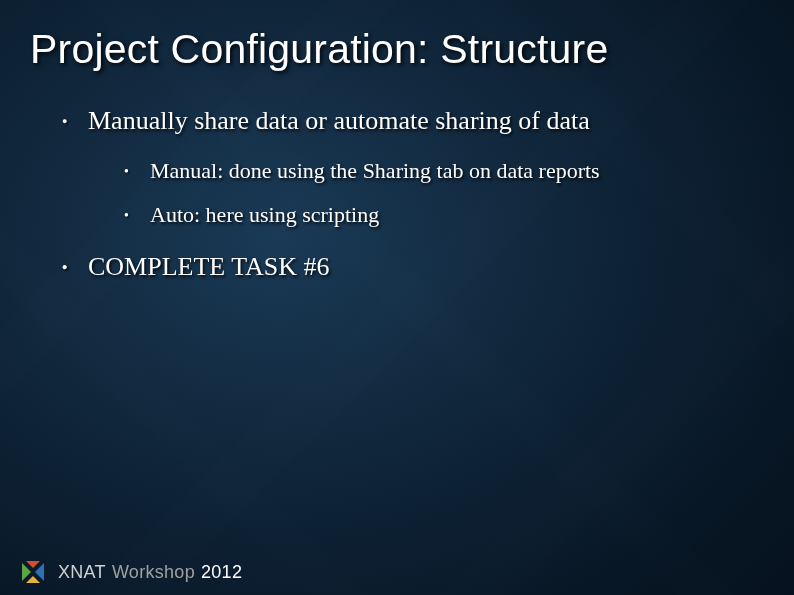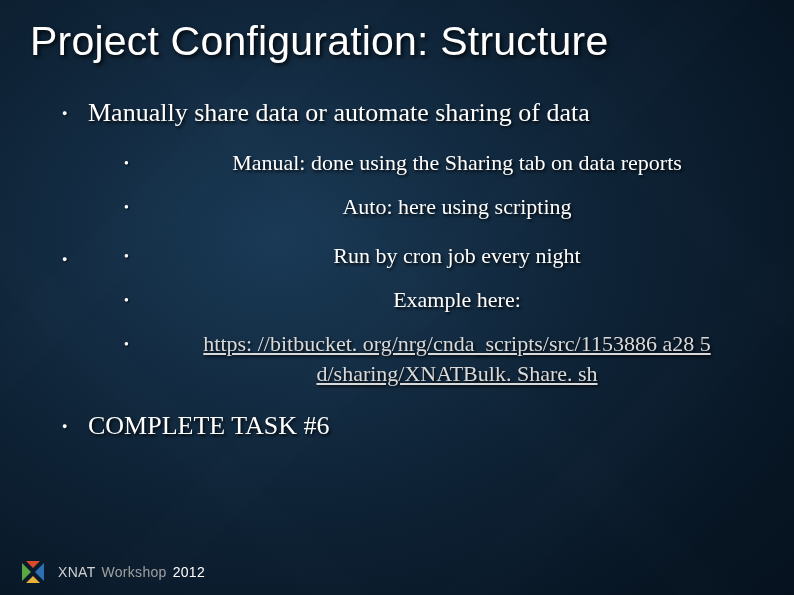--- a/index.html
+++ b/index.html
@@ -13,21 +13,21 @@
   .bg-pattern {
     position: absolute; inset: 0;
     pointer-events: none;
     opacity: 0.08;
     background:
       repeating-linear-gradient(45deg, transparent 0 220px, rgba(120,160,180,0.15) 220px 260px),
       repeating-linear-gradient(-45deg, transparent 0 200px, rgba(120,160,180,0.12) 200px 250px);
   }
   .slide {
     position: absolute; inset: 0;
-    padding: 18px 30px 0 30px;
+    padding: 26px 30px 0 30px;
   }
   .title {
     font-size: 41px;
     font-weight: 400;
     color: #fff;
     text-shadow: 2px 2px 4px rgba(0,0,0,0.9);
     letter-spacing: 0.2px;
     margin-bottom: 30px;
   }
   ul.level1 {
@@ -50,21 +50,20 @@
     left: 0;
     top: 12px;
     font-size: 9px;
     color: #fff;
     text-shadow: 1px 1px 2px rgba(0,0,0,0.85);
   }
   ul.level2 {
     list-style: none;
     padding-left: 36px;
     margin-top: 18px;
-    text-align: center;
   }
   ul.level2 > li {
     position: relative;
     font-size: 22px;
     color: #fff;
     text-shadow: 1.5px 1.5px 3px rgba(0,0,0,0.85);
     margin-bottom: 14px;
     padding-left: 26px;
     line-height: 1.35;
   }
@@ -87,21 +86,21 @@
     left: 18px;
     bottom: 10px;
     display: flex;
     align-items: center;
     gap: 10px;
   }
   .xnat-logo {
     width: 30px; height: 26px;
   }
   .brand {
-    font-size: 14px;
+    font-size: 18px;
     color: #d0d0d0;
     font-weight: 400;
     letter-spacing: 0.3px;
   }
   .brand .ws { color: #a0a0a0; margin-left: 6px; }
   .brand .yr { color: #ffffff; margin-left: 6px; font-weight: 500; }
 </style>
 </head>
 <body>
 
@@ -117,31 +116,20 @@
         <li>
           <span>Manual: done using the Sharing tab on data reports</span>
         </li>
         <li>
           <span>Auto: here using scripting</span>
         </li>
       </ul>
     </li>
 
     <li>
-      <ul class="level2">
-        <li>
-          <span>Run by cron job every night</span>
-        </li>
-        <li>
-          <span>Example here:</span>
-        </li>
-        <li>
-          <a class="link">https: //bitbucket. org/nrg/cnda_scripts/src/1153886 a28 5 d/sharing/XNATBulk. Share. sh</a>
-        </li>
-      </ul>
     </li>
 
     <li>
       <span>COMPLETE TASK #6</span>
     </li>
   </ul>
 </div>
 
 <div class="footer">
   <svg class="xnat-logo" viewBox="0 0 30 26">

